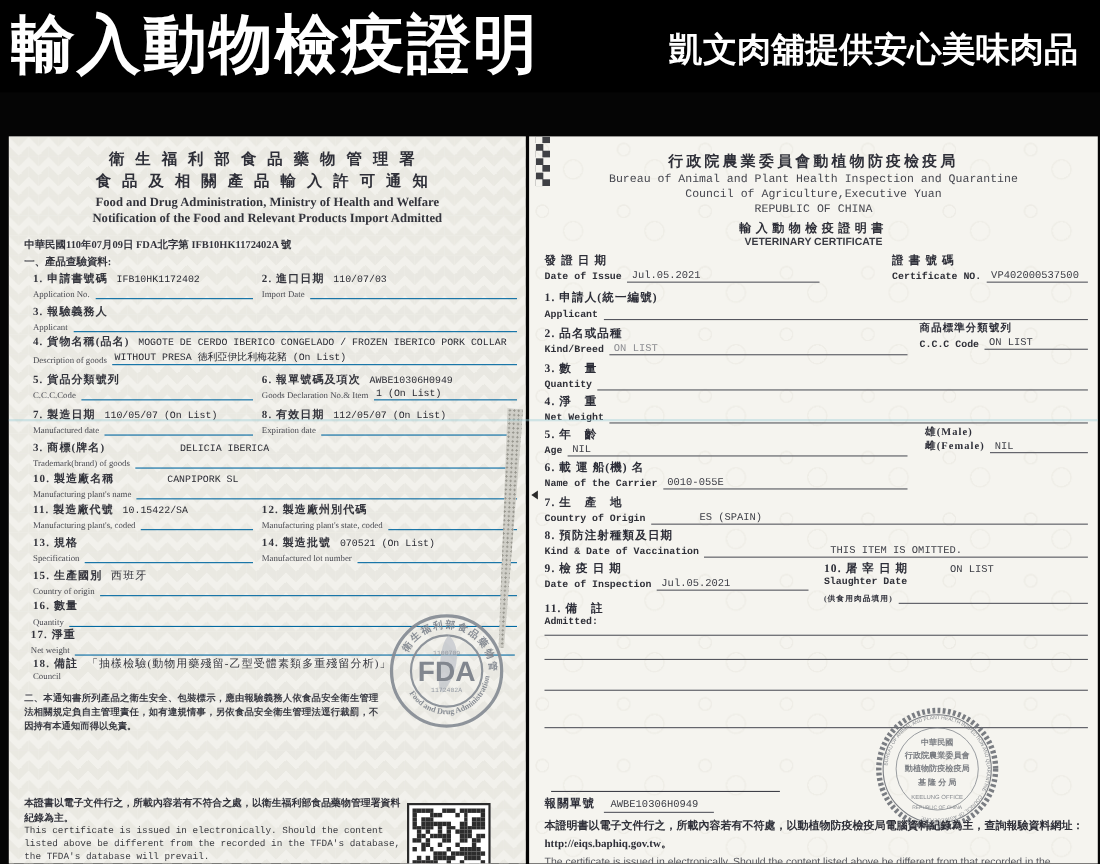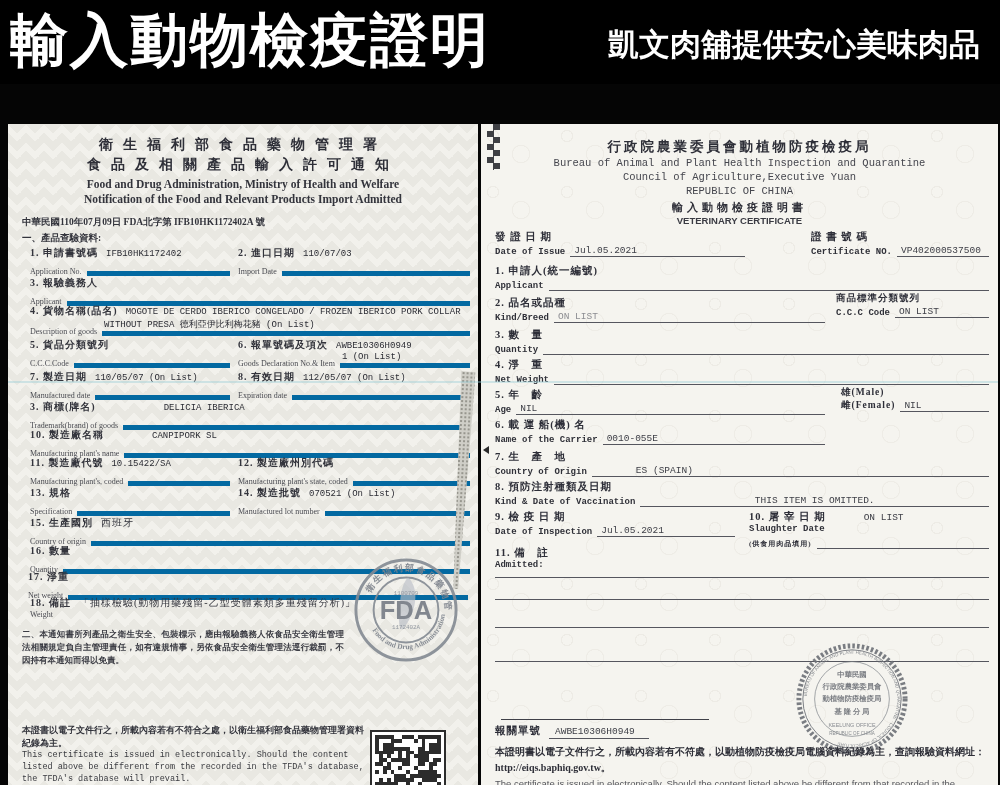--- a/index.html
+++ b/index.html
@@ -48,21 +48,21 @@
   .h-en-s{font-size:10.5px;color:#45464e;font-family:Liberation Mono, monospace;}
   .small-zh{font-size:11px;font-weight:bold;letter-spacing:4px;color:#2e2f38;}
   .small-en{font-size:9.5px;font-weight:bold;color:#3a3b43;font-family:"Liberation Sans","DejaVu Sans",sans-serif;}
   
   .fd{position:absolute;}
   .r1{display:flex;align-items:baseline;gap:8px;}
   .r2{display:flex;align-items:flex-end;gap:5px;}
   .zh{font-weight:bold;font-size:10px;color:#33343c;white-space:nowrap;letter-spacing:1px;}
   .en{font-size:8px;color:#4a4b52;white-space:nowrap;}
   .val{font-family:"Liberation Mono","DejaVu Sans Mono",monospace;font-size:9px;color:#2b2c34;white-space:nowrap;}
-  .line{flex:1;border-bottom:5px solid #0369a1;min-height:11px;display:flex;align-items:flex-start;padding:0 2px;}
+  .line{flex:1;border-bottom:1px solid #0369a1;min-height:11px;display:flex;align-items:center;padding:0 2px;}
   
   .vzh{font-weight:bold;font-size:10.5px;color:#2d2e38;white-space:nowrap;letter-spacing:1px;}
   .ven{font-family:"Liberation Mono","DejaVu Sans Mono",monospace;font-weight:bold;font-size:9px;color:#2f3038;white-space:nowrap;}
   .vval{font-family:"Liberation Mono","DejaVu Sans Mono",monospace;font-size:9.5px;color:#3f4048;white-space:nowrap;}
   .vline{flex:1;border-bottom:1px solid #55565e;min-height:12px;display:flex;align-items:flex-end;padding:0 4px;}
   .rule{position:absolute;border-bottom:1px solid #55565e;height:1px;}
   .para{font-size:8.5px;font-weight:bold;color:#3b3c44;line-height:1.55;text-align:justify;}
   .mono-small{font-family:"Liberation Mono","DejaVu Sans Mono",monospace;font-size:8.5px;color:#3a3b40;line-height:1.4;}
   .sans-small{font-family:"Liberation Sans","DejaVu Sans",sans-serif;font-size:9.5px;color:#55565c;line-height:1.55;}
   
@@ -267,21 +267,21 @@
         <span class="en">Net weight</span>
         <span class="line"></span>
       </div>
   </div>
   <div class="fd" style="left:22px;top:472px;width:330px">
     <div class="r1">
         <span class="zh">18. 備註</span>
         <span class="zh" style="font-weight:normal;white-space:normal">「抽樣檢驗(動物用藥殘留-乙型受體素類多重殘留分析)」</span>
       </div>
     <div class="r2">
-        <span class="en">Weight</span>
+        <span class="en">Council</span>
       </div>
   </div>
 
   <div class="para" style="left:14px;top:504px;width:322px">二、本通知書所列產品之衛生安全、包裝標示，應由報驗義務人依食品安全衛生管理法相關規定負自主管理責任，如有違規情事，另依食品安全衛生管理法逕行裁罰，不因持有本通知而得以免責。</div>
 
   <svg class="stamp" style="left:344px;top:432px" width="108" height="108" viewBox="0 0 110 110">
     <defs>
       <path id="fdaTop" d="M 55,55 m -40,0 a 40,40 0 1,1 80,0"></path>
       <path id="fdaBot" d="M 55,55 m -40,0 a 40,40 0 1,0 80,0"></path>
     </defs>

